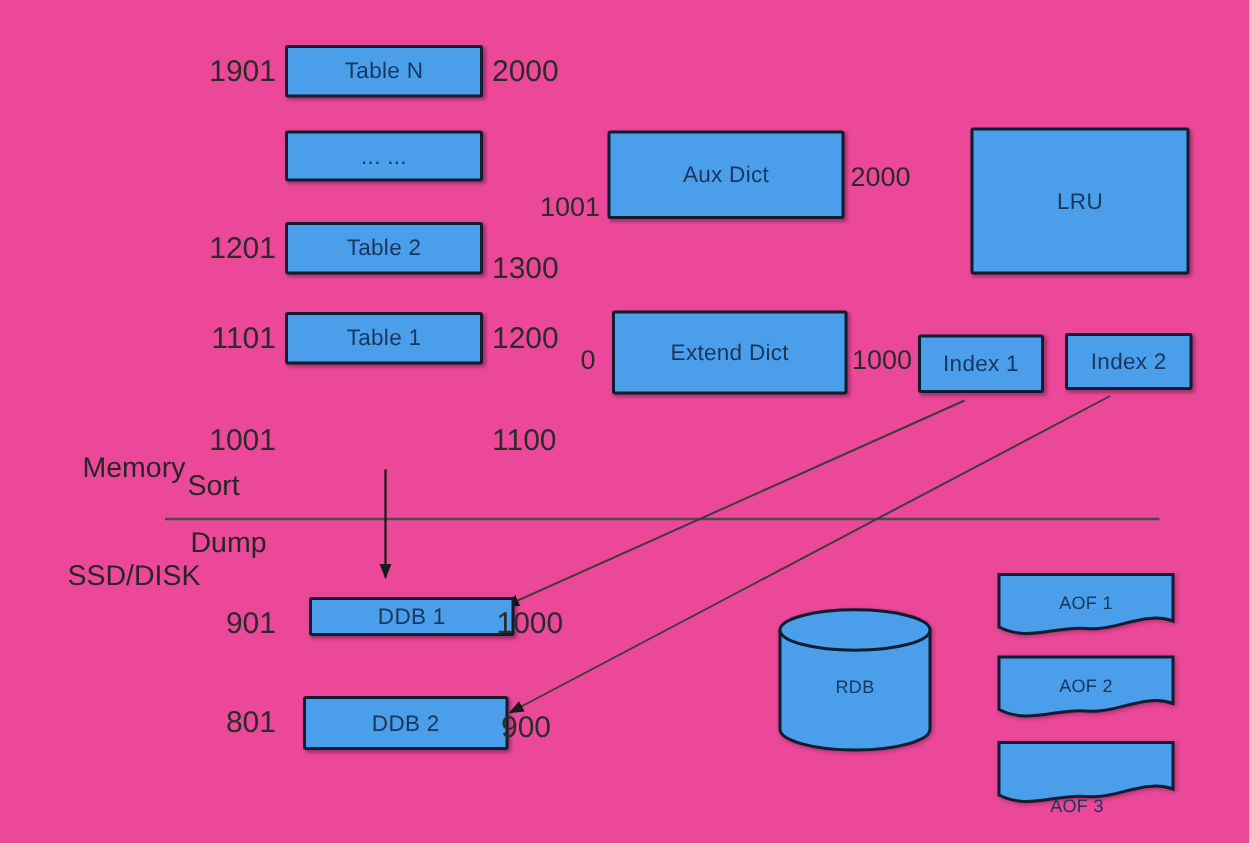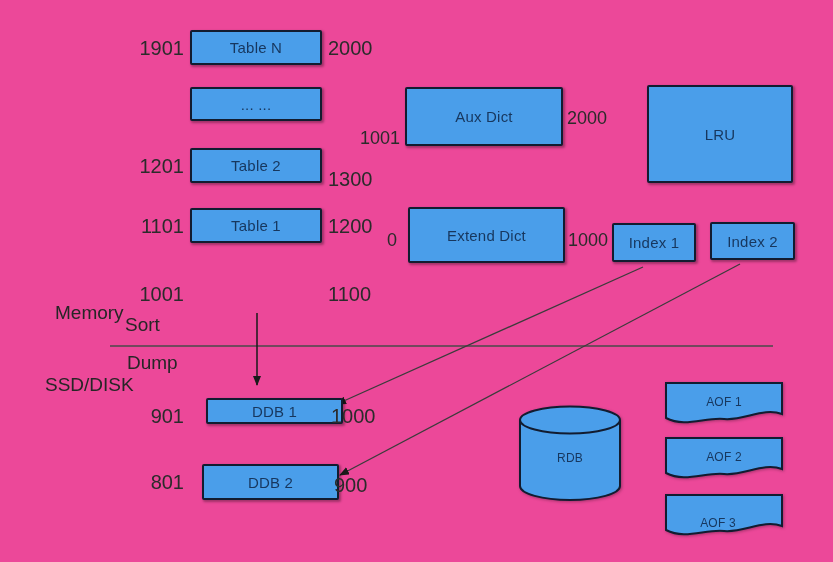--- a/index.html
+++ b/index.html
@@ -137,15 +137,15 @@
 
   <div class="num right-align" style="left:100px;top:471px;width:84px;">801</div>
   <div class="box" style="left:190px;top:464px;width:137px;height:36px;margin-left:12px;">
     <span>DDB 2</span>
   </div>
   <div class="num" style="left:334px;top:474px;">900</div>
 
   <div class="shape-label" style="left:520px;top:451px;width:100px;">RDB</div>
   <div class="shape-label" style="left:665px;top:395px;width:118px;">AOF 1</div>
   <div class="shape-label" style="left:665px;top:450px;width:118px;">AOF 2</div>
-  <div class="shape-label" style="left:665px;top:516px;width:106px;">AOF 3</div>
+  <div class="shape-label" style="left:665px;top:530px;width:106px;">AOF 3</div>
 
 </div>
 
 </body></html>

